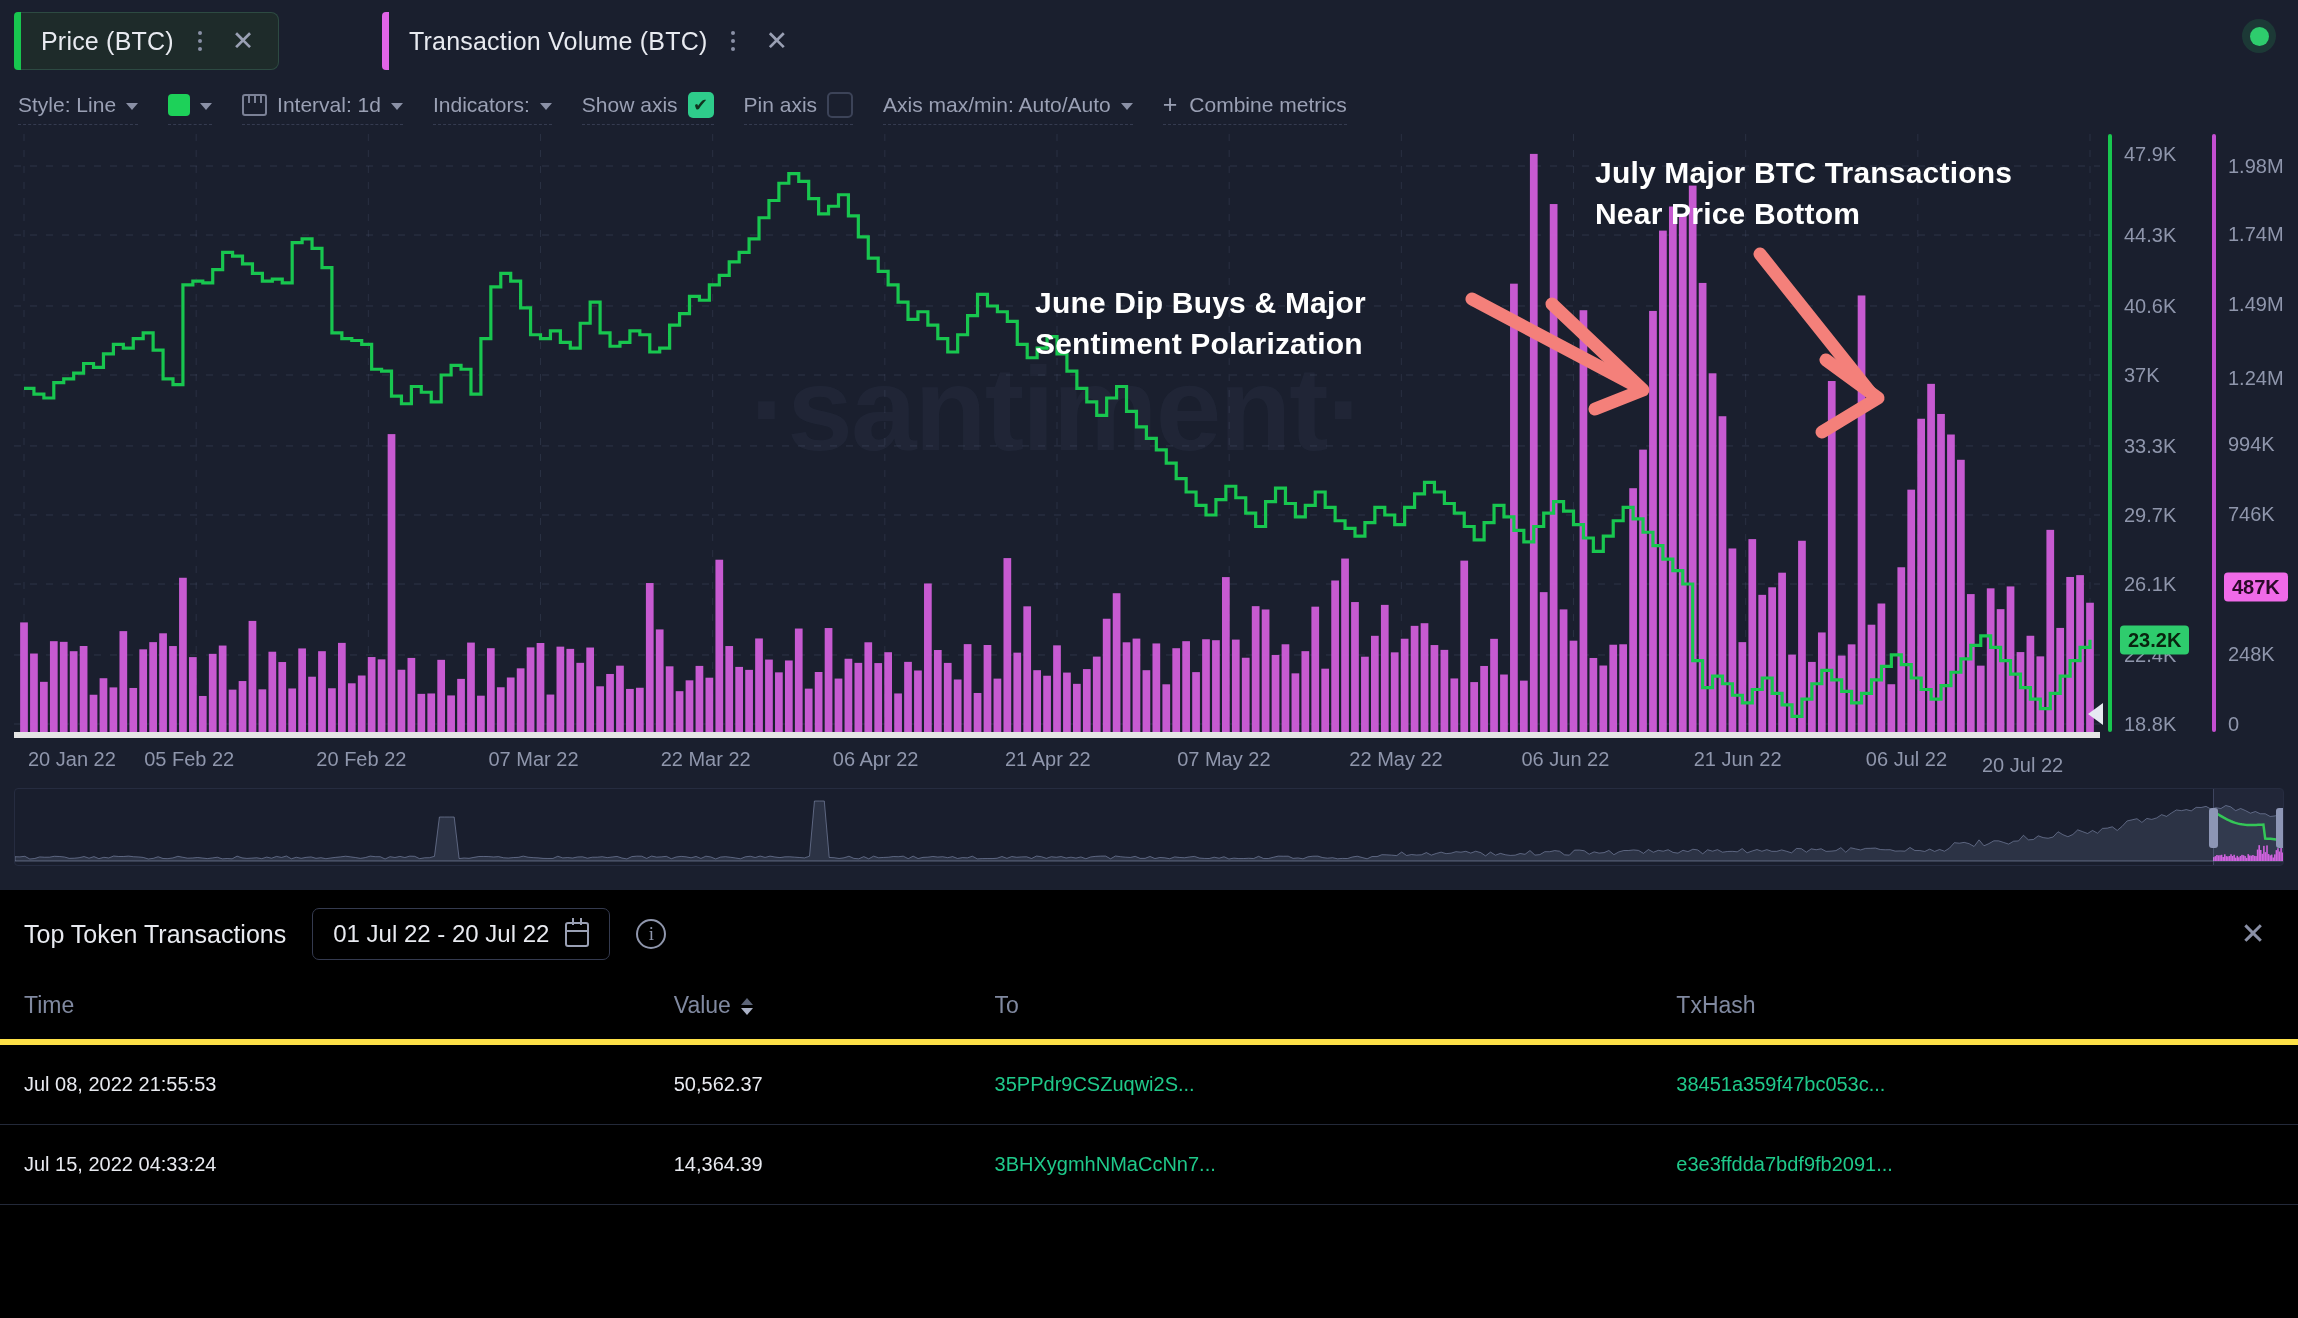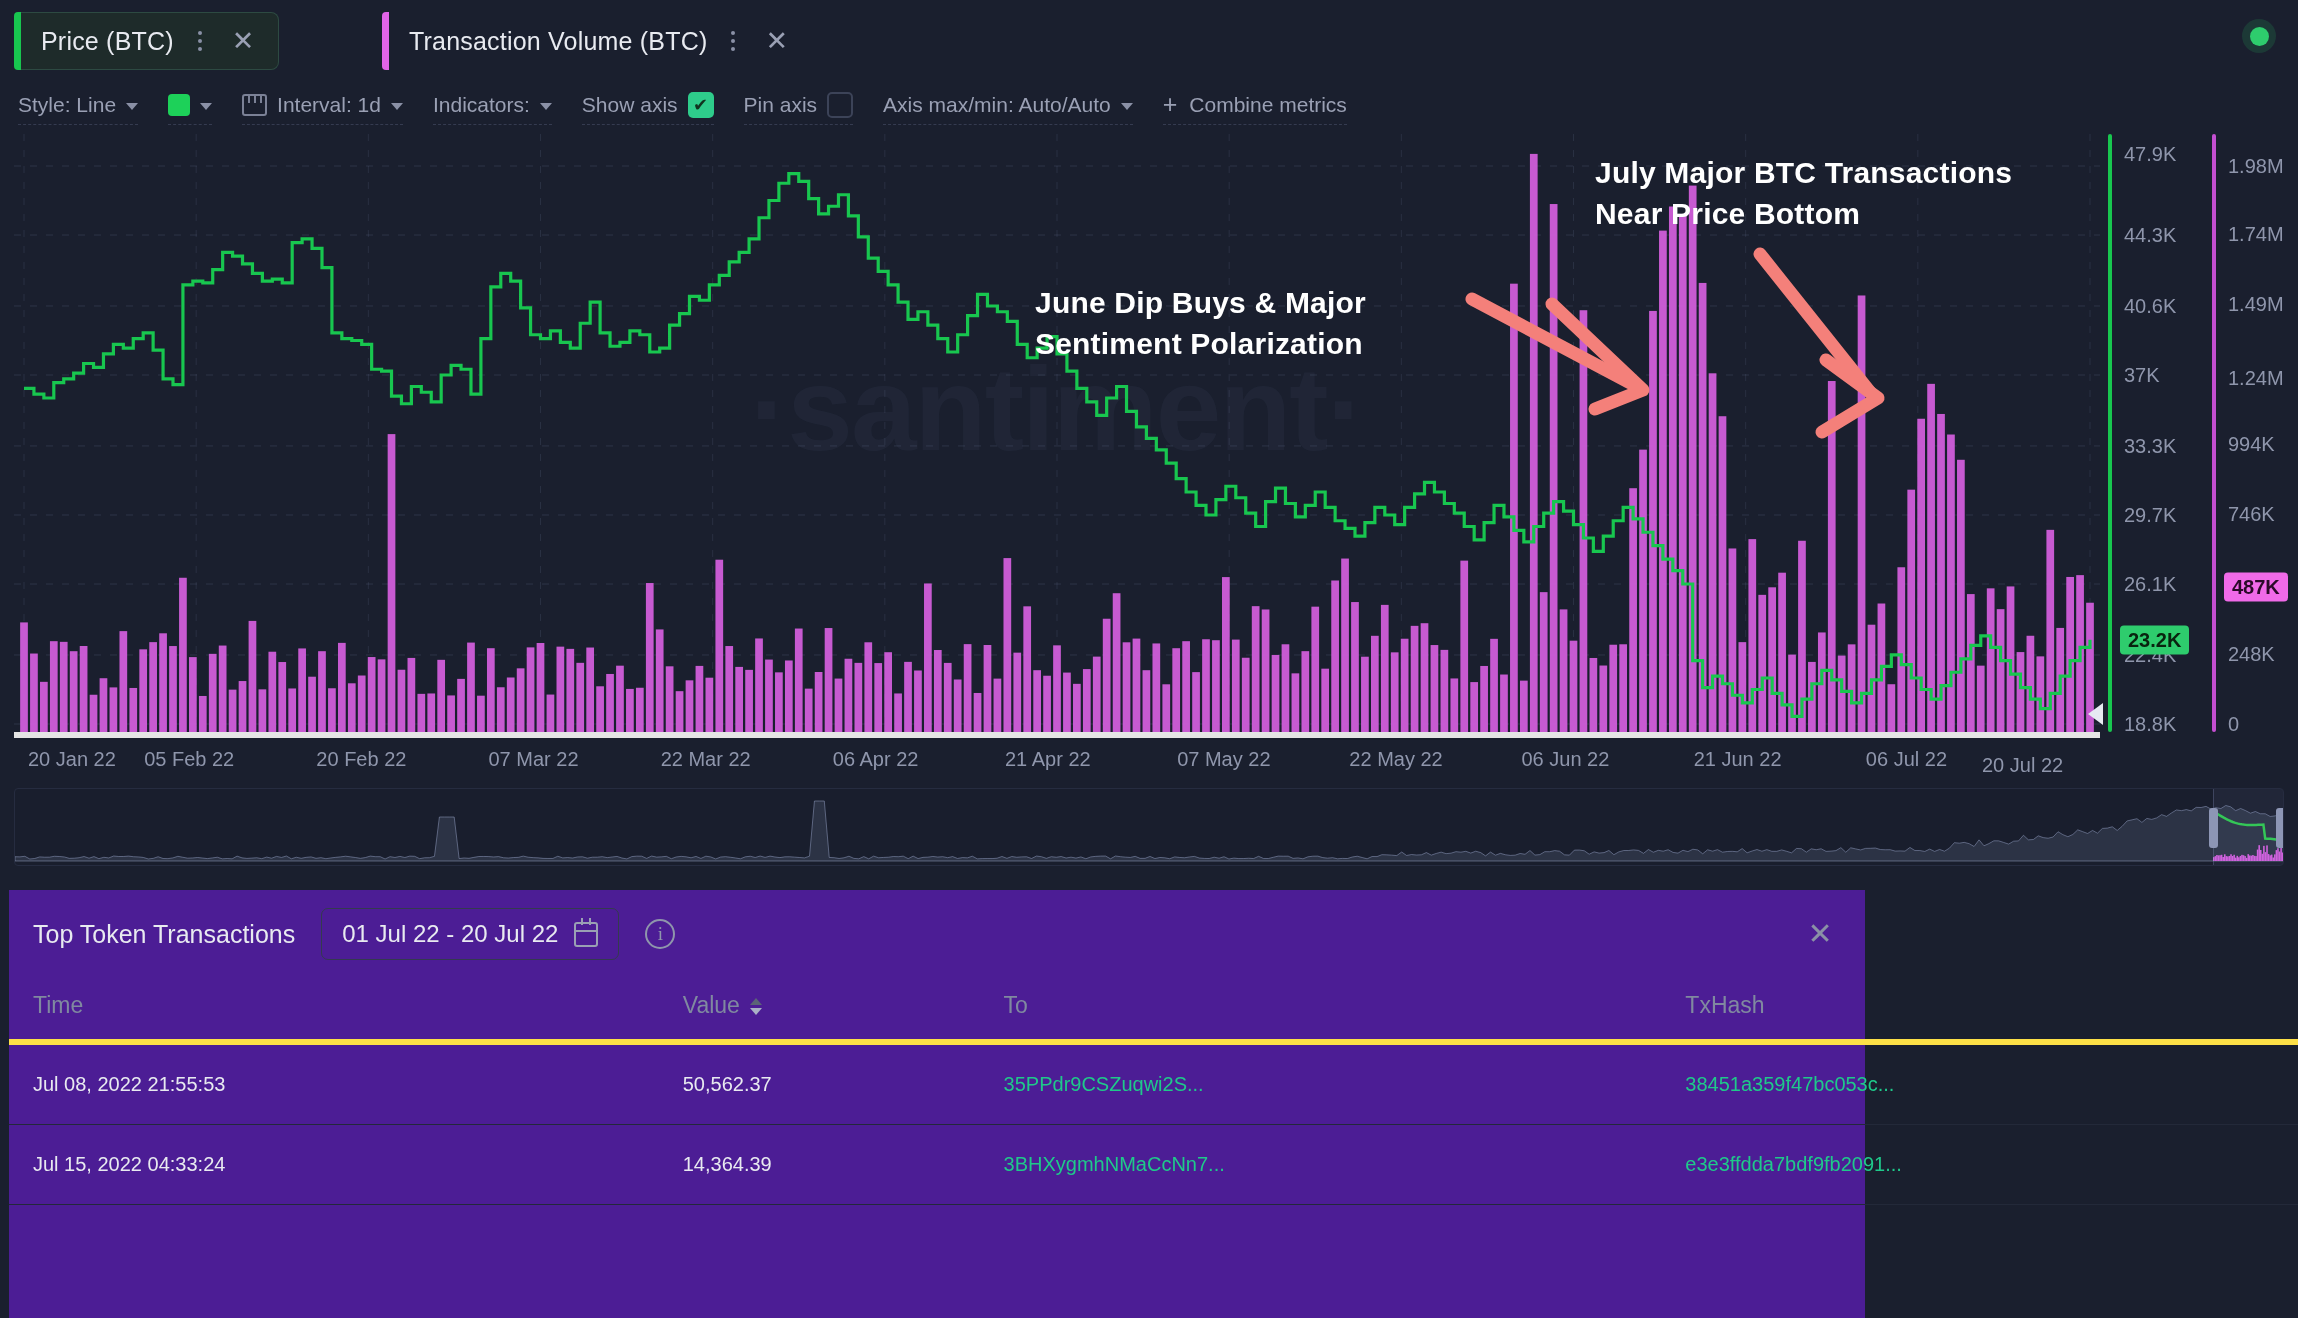--- a/index.html
+++ b/index.html
@@ -96,21 +96,21 @@
   
   .minimap { position: absolute; left: 14px; top: 788px; width: 2270px; height: 78px;
              border: 1px solid #262c40; border-radius: 4px; background: #191e2d; overflow: hidden; }
   .minimap svg { position: absolute; left: 0; top: 0; }
   .mm-window { position: absolute; top: 0; height: 78px; background: rgba(130,145,190,0.08);
                border-left: 1px solid rgba(150,165,210,0.25); }
   .mm-handle { position: absolute; top: 19px; width: 9px; height: 40px; border-radius: 3px;
                background: #8d96b5; }
 
   
-  .panel { position: absolute; left: 9px; top: 890px; width: 1856px; height: 428px; background: #4c1d95; }
+  .panel { position: absolute; left: 0; top: 890px; width: 2298px; height: 428px; background: #000000; }
   .panel-head { position: relative; height: 88px; display: flex; align-items: center; padding-left: 24px; gap: 26px; }
   .panel-title { font-size: 25px; color: #e8eaf0; }
   .daterange { display: flex; align-items: center; gap: 16px; height: 52px; padding: 0 20px;
                border: 1px solid #343a4f; border-radius: 7px; }
   .daterange-text { font-size: 24px; color: #e8eaf0; white-space: nowrap; }
   .cal-icon { width: 24px; height: 25px; border: 2px solid #9aa0b4; border-radius: 3px; position: relative; }
   .cal-icon::before, .cal-icon::after { content:""; position:absolute; top:-6px; width:2px; height:7px; background:#9aa0b4; }
   .cal-icon::before { left: 5px; } .cal-icon::after { right: 5px; }
   .cal-icon i { position:absolute; left:-2px; top:6px; width: 24px; height: 2px; background:#9aa0b4; }
   .info-icon { width: 30px; height: 30px; border: 2px solid #8f96ac; border-radius: 50%;

